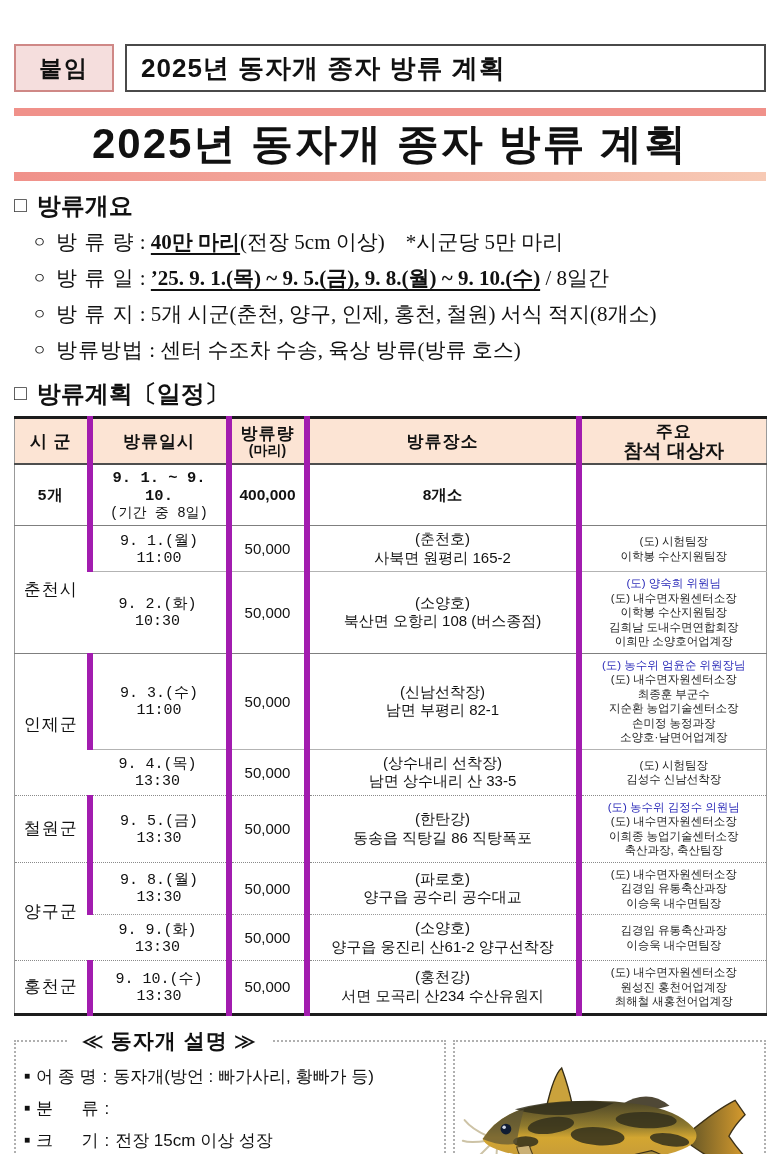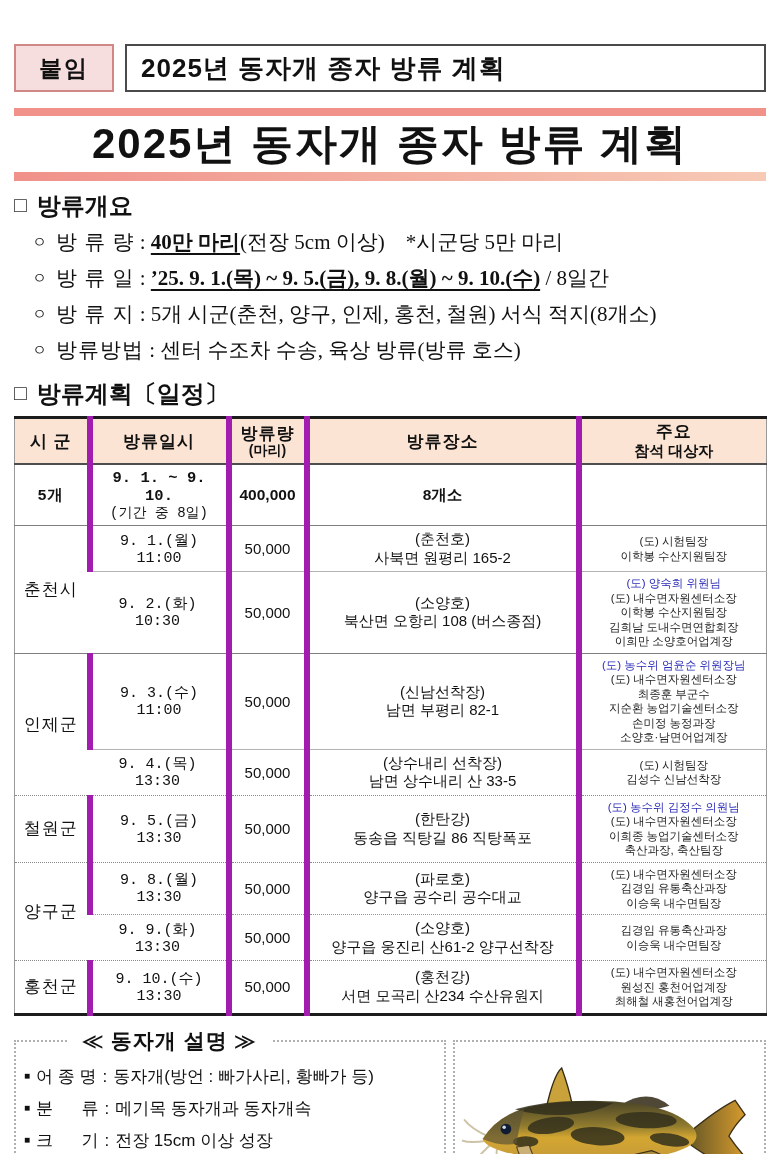--- a/index.html
+++ b/index.html
@@ -131,21 +131,21 @@
       <tr>
         <th>시 군</th>
         <th>방류일시</th>
         <th>
           <span>방류량</span>
           <span class="subline">(마리)</span>
         </th>
         <th>방류장소</th>
         <th>
           <span>주요</span>
-          <span class="subline" style="font-size:15px;line-height:19px;text-align:center;">참석 대상자</span>
+          <span class="subline" style="font-size:19px;line-height:19px;text-align:center;">참석 대상자</span>
         </th>
       </tr>
     </thead>
     <tbody>
         <tr class="total">
           <td class="sigun b" rowspan="1">5개</td>
           <td class="dt">
             <div>9. 1. ~ 9. 10.</div>
             <div class="sub">(기간 중 8일)</div>
           </td>
@@ -293,21 +293,20 @@
           <div class="desc-item">
             <span class="desc-bullet">■</span>
             <span class="desc-label">어 종 명</span>
             <span class="desc-colon">:</span>
             <span class="desc-value">동자개(방언 : 빠가사리, 황빠가 등)</span>
           </div>
           <div class="desc-item">
             <span class="desc-bullet">■</span>
             <span class="desc-label">분      류</span>
             <span class="desc-colon">:</span>
-            <span class="desc-value">메기목 동자개과 동자개속</span>
           </div>
           <div class="desc-item">
             <span class="desc-bullet">■</span>
             <span class="desc-label">크      기</span>
             <span class="desc-colon">:</span>
             <span class="desc-value">전장 15cm 이상 성장</span>
           </div>
           <div class="desc-item">
             <span class="desc-bullet">■</span>
             <span class="desc-label">서 식 지</span>

